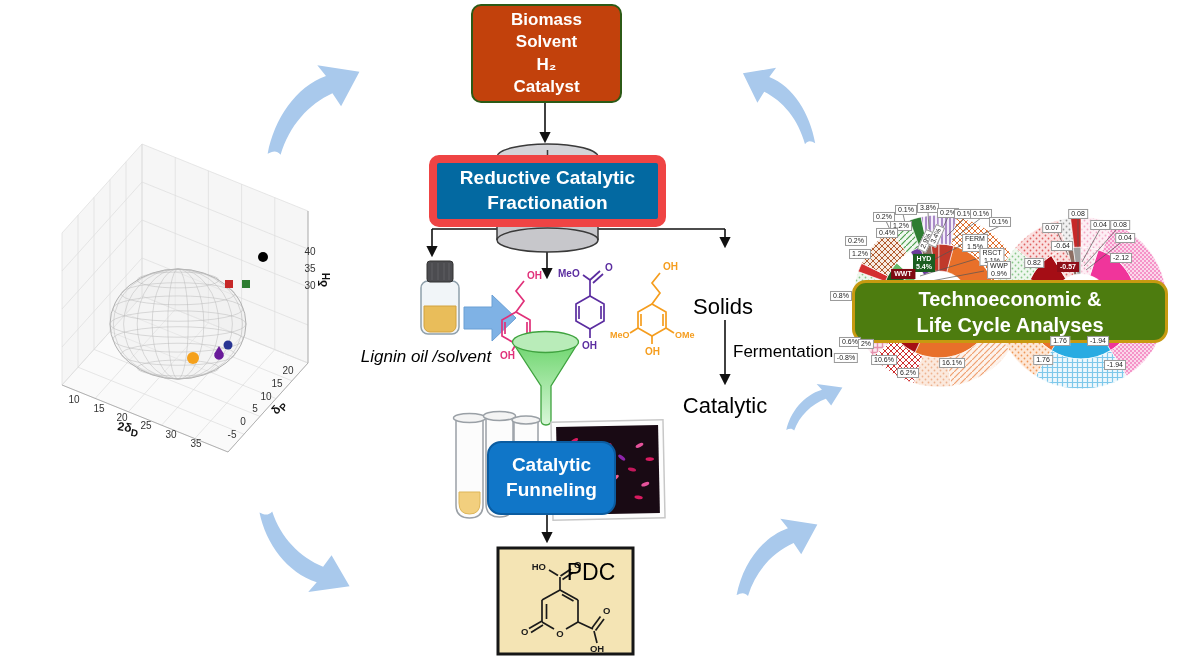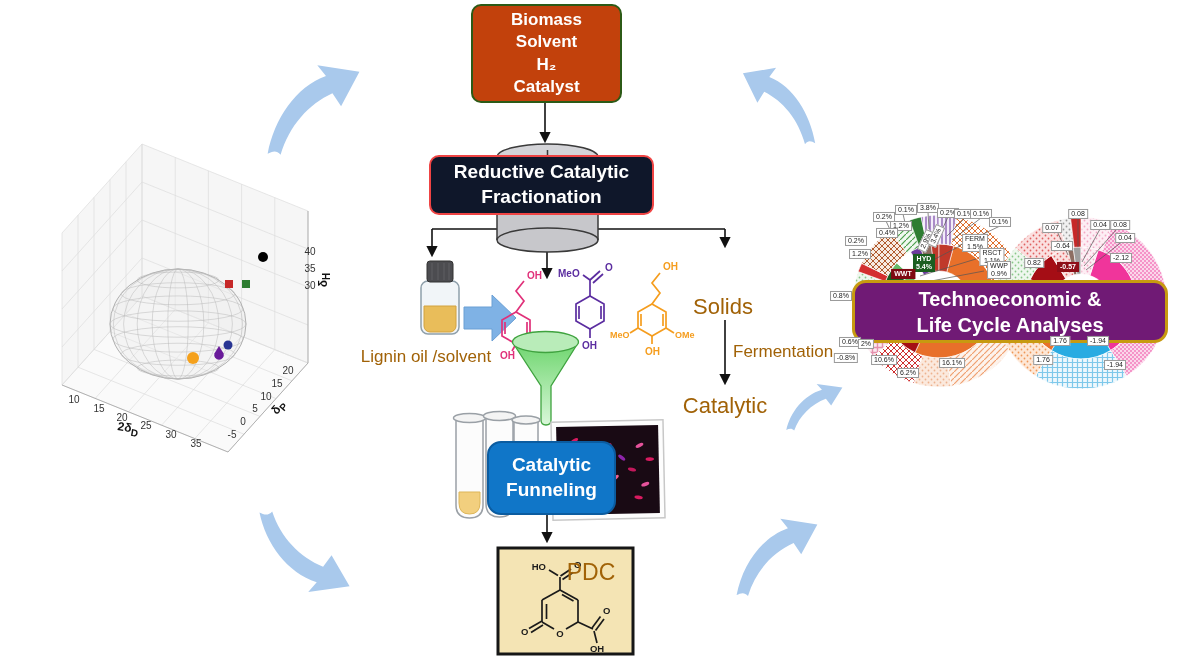--- a/index.html
+++ b/index.html
@@ -1,21 +1,21 @@
 <!DOCTYPE html>
 <html><head>
 <meta charset="utf-8">
 <style>
   html,body{margin:0;padding:0;background:#fff}
   #canvas{position:relative;width:1200px;height:656px;background:#fff;overflow:hidden;
           font-family:"Liberation Sans",sans-serif}
   #gfx{position:absolute;left:0;top:0;z-index:1}
   .box{position:absolute;z-index:3;display:flex;flex-direction:column;align-items:center;
        justify-content:center;color:#fff;font-weight:700;text-align:center;line-height:1.3}
-  .flow-label{position:absolute;z-index:2;color:#a16207;transform:translate(-50%,-50%);white-space:nowrap}
+  .flow-label{position:absolute;z-index:2;color:#000000;transform:translate(-50%,-50%);white-space:nowrap}
   .tick{position:absolute;z-index:2;font-size:10px;color:#333;transform:translate(-50%,-50%);white-space:nowrap}
   .axlabel{position:absolute;z-index:2;font-weight:700;font-size:12px;color:#111;white-space:nowrap}
   #pie-labels{position:absolute;left:0;top:0;width:1200px;height:656px;z-index:6;pointer-events:none}
   .plabel{position:absolute;transform:translate(-50%,-50%);font-size:7px;background:#fff;
           border:1px solid #999;padding:0 2px;color:#222;white-space:pre-line;text-align:center;
           line-height:1.15}
   svg text{font-family:"Liberation Sans",sans-serif}
 </style>
 </head>
 <body>
@@ -391,37 +391,37 @@
       </g>
     </svg>
 
 <div class="box" style="left:471px;top:4px;width:147px;height:95px;background:#c2410c;border:2px solid #2c5a16;border-radius:10px;font-size:17px">
   <div>Biomass</div>
   <div>Solvent</div>
   <div>H₂</div>
   <div>Catalyst</div>
 </div>
 
-<div class="box" style="left:429px;top:155px;width:221px;height:56px;background:#0f172a;border:2px solid #ef4444;border-radius:10px;font-size:19px">
+<div class="box" style="left:429px;top:155px;width:221px;height:56px;background:#0369a1;border:8px solid #ef4444;border-radius:10px;font-size:19px">
   <div>Reductive Catalytic</div>
   <div>Fractionation</div>
 </div>
 
 
-<div class="box" style="left:852px;top:280px;width:310px;height:57px;background:#701a75;border:3px solid #c79a10;border-radius:14px;font-size:20px">
+<div class="box" style="left:852px;top:280px;width:310px;height:57px;background:#4d7c0f;border:3px solid #c79a10;border-radius:14px;font-size:20px">
   <div>Technoeconomic &amp;</div>
   <div>Life Cycle Analyses</div>
 </div>
 
 <div class="box" style="left:487px;top:441px;width:125px;height:70px;background:#1076c8;border:2px solid #0b5ca0;border-radius:14px;font-size:19px">
   <div>Catalytic</div>
   <div>Funneling</div>
 </div>
 
-<div class="flow-label" style="left:426px;top:357px;font-size:17px;">Lignin oil /solvent</div>
+<div class="flow-label" style="left:426px;top:357px;font-size:17px;font-style:italic">Lignin oil /solvent</div>
 <div class="flow-label" style="left:723px;top:307px;font-size:22px">Solids</div>
 <div class="flow-label" style="left:733px;top:352px;font-size:17px;transform:translate(0,-50%)">Fermentation</div>
 <div class="flow-label" style="left:725px;top:406px;font-size:22px">Catalytic</div>
 <div class="flow-label" style="left:591px;top:572px;font-size:23px;font-weight:400;z-index:3">PDC</div>
 
 <div class="axlabel" style="left:128px;top:429px;transform:translate(-50%,-50%) rotate(10deg)">
   <span>2δ</span><sub>D</sub>
 </div>
 <div class="axlabel" style="left:279px;top:408px;transform:translate(-50%,-50%) rotate(-50deg)">
   <span>δ</span><sub>P</sub>

